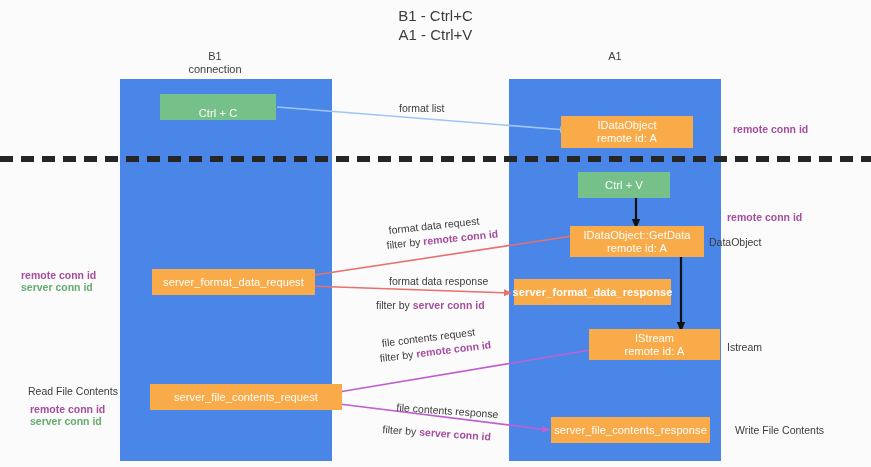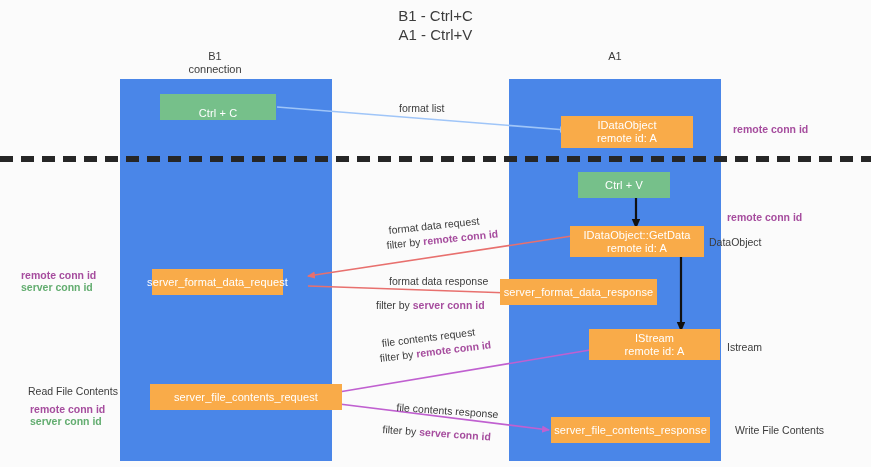--- a/index.html
+++ b/index.html
@@ -127,21 +127,21 @@
 
     <line x1="590" y1="350" x2="315" y2="396" stroke="#c060d0" stroke-width="1.6" marker-end="url(#ah-mag)"></line>
 
     <line x1="315" y1="401" x2="549" y2="430" stroke="#c060d0" stroke-width="1.6" marker-end="url(#ah-mag)"></line>
   </svg>
 
   <div class="box green" style="left:160px; top:94px; width:116px; height:26px;justify-content:flex-end;">
     <span>Ctrl + C</span>
   </div>
 
-  <div class="box orange" style="left:152px; top:269px; width:131px; height:26px;">
+  <div class="box orange" style="left:152px; top:269px; width:163px; height:26px;">
     <span>server_format_data_request</span>
   </div>
 
   <div class="box orange" style="left:150px; top:384px; width:192px; height:26px;">
     <span>server_file_contents_request</span>
   </div>
 
   <div class="box orange" style="left:561px; top:116px; width:132px; height:32px;">
     <span>IDataObject</span>
     <span>remote id: A</span>
@@ -149,21 +149,21 @@
 
   <div class="box green" style="left:578px; top:172px; width:92px; height:26px;">
     <span>Ctrl + V</span>
   </div>
 
   <div class="box orange" style="left:570px; top:226px; width:134px; height:31px;">
     <span>IDataObject::GetData</span>
     <span>remote id: A</span>
   </div>
 
-  <div class="box orange" style="left:500px; top:279px; width:157px; height:26px;">
+  <div class="box orange" style="left:514px; top:279px; width:157px; height:26px;font-weight:bold;">
     <span>server_format_data_response</span>
   </div>
 
   <div class="box orange" style="left:589px; top:329px; width:131px; height:31px;">
     <span>IStream</span>
     <span>remote id: A</span>
   </div>
 
   <div class="box orange" style="left:551px; top:417px; width:159px; height:26px;">
     <span>server_file_contents_response</span>

